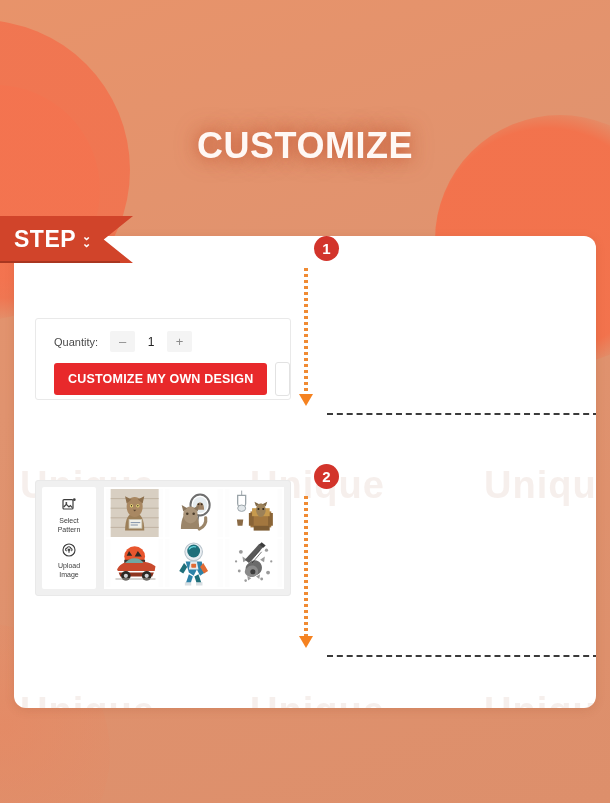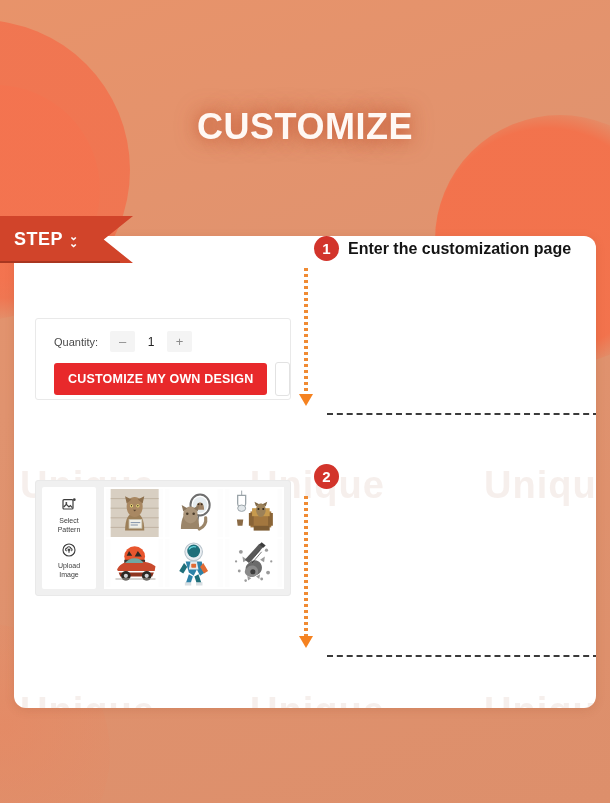--- a/index.html
+++ b/index.html
@@ -29,21 +29,21 @@
     opacity: .92;
   }
   #blob-bl {
     width: 260px; height: 260px; left: -150px; bottom: -80px;
     background: radial-gradient(circle at 60% 40%, #e9855f 0%, rgba(233,133,95,0) 70%);
     opacity: .5;
   }
 
   
   .headline {
-    position: absolute; left: 0; right: 0; top: 100px;
+    position: absolute; left: 0; right: 0; top: 119px;
     text-align: center; color: #fff8f4;
     font-size: 36px; font-weight: bold; letter-spacing: .5px;
     line-height: 54px;
     text-shadow: 0 0 14px rgba(197,92,56,.85), 0 0 22px rgba(197,92,56,.55);
     pointer-events: none;
   }
   .headline .l2 { display: block; }
 
   
   #step-ribbon {
@@ -53,21 +53,21 @@
     display: flex; align-items: center;
     padding-left: 14px;
     clip-path: polygon(0 0, 100% 0, 78% 50%, 100% 100%, 0 100%);
     z-index: 6;
   }
   #step-ribbon .ribbon-shadow {
     position: absolute; left: 0; bottom: -6px; width: 120px; height: 8px;
     background: #a93620; z-index: -1;
   }
   .step-word {
-    color: #fff; font-size: 18px; font-weight: bold; letter-spacing: .5px;
+    color: #fff; font-size: 23px; font-weight: bold; letter-spacing: .5px;
   }
   .chevs {
     display: inline-flex; flex-direction: column;
     margin-left: 6px; margin-top: 1px; line-height: 7px;
   }
   .chevs span { color: #ffffff; font-size: 11px; font-weight: bold; }
 
   
   #card {
     position: absolute; left: 14px; top: 236px;
@@ -241,21 +241,20 @@
     </div>
 
     <div class="connector" id="conn1">
       <div class="line"></div>
       <div class="arrow"></div>
     </div>
 
     <div class="right-pane">
       <div class="step-head">
         <div class="badge">1</div>
-        <div class="step-title">Enter the customization page</div>
       </div>
     </div>
 
     <div class="divider" id="div1"></div>
   </div>
 
   <div class="row" id="row2">
 
     <div class="left-pane">
       <div id="mock2">

